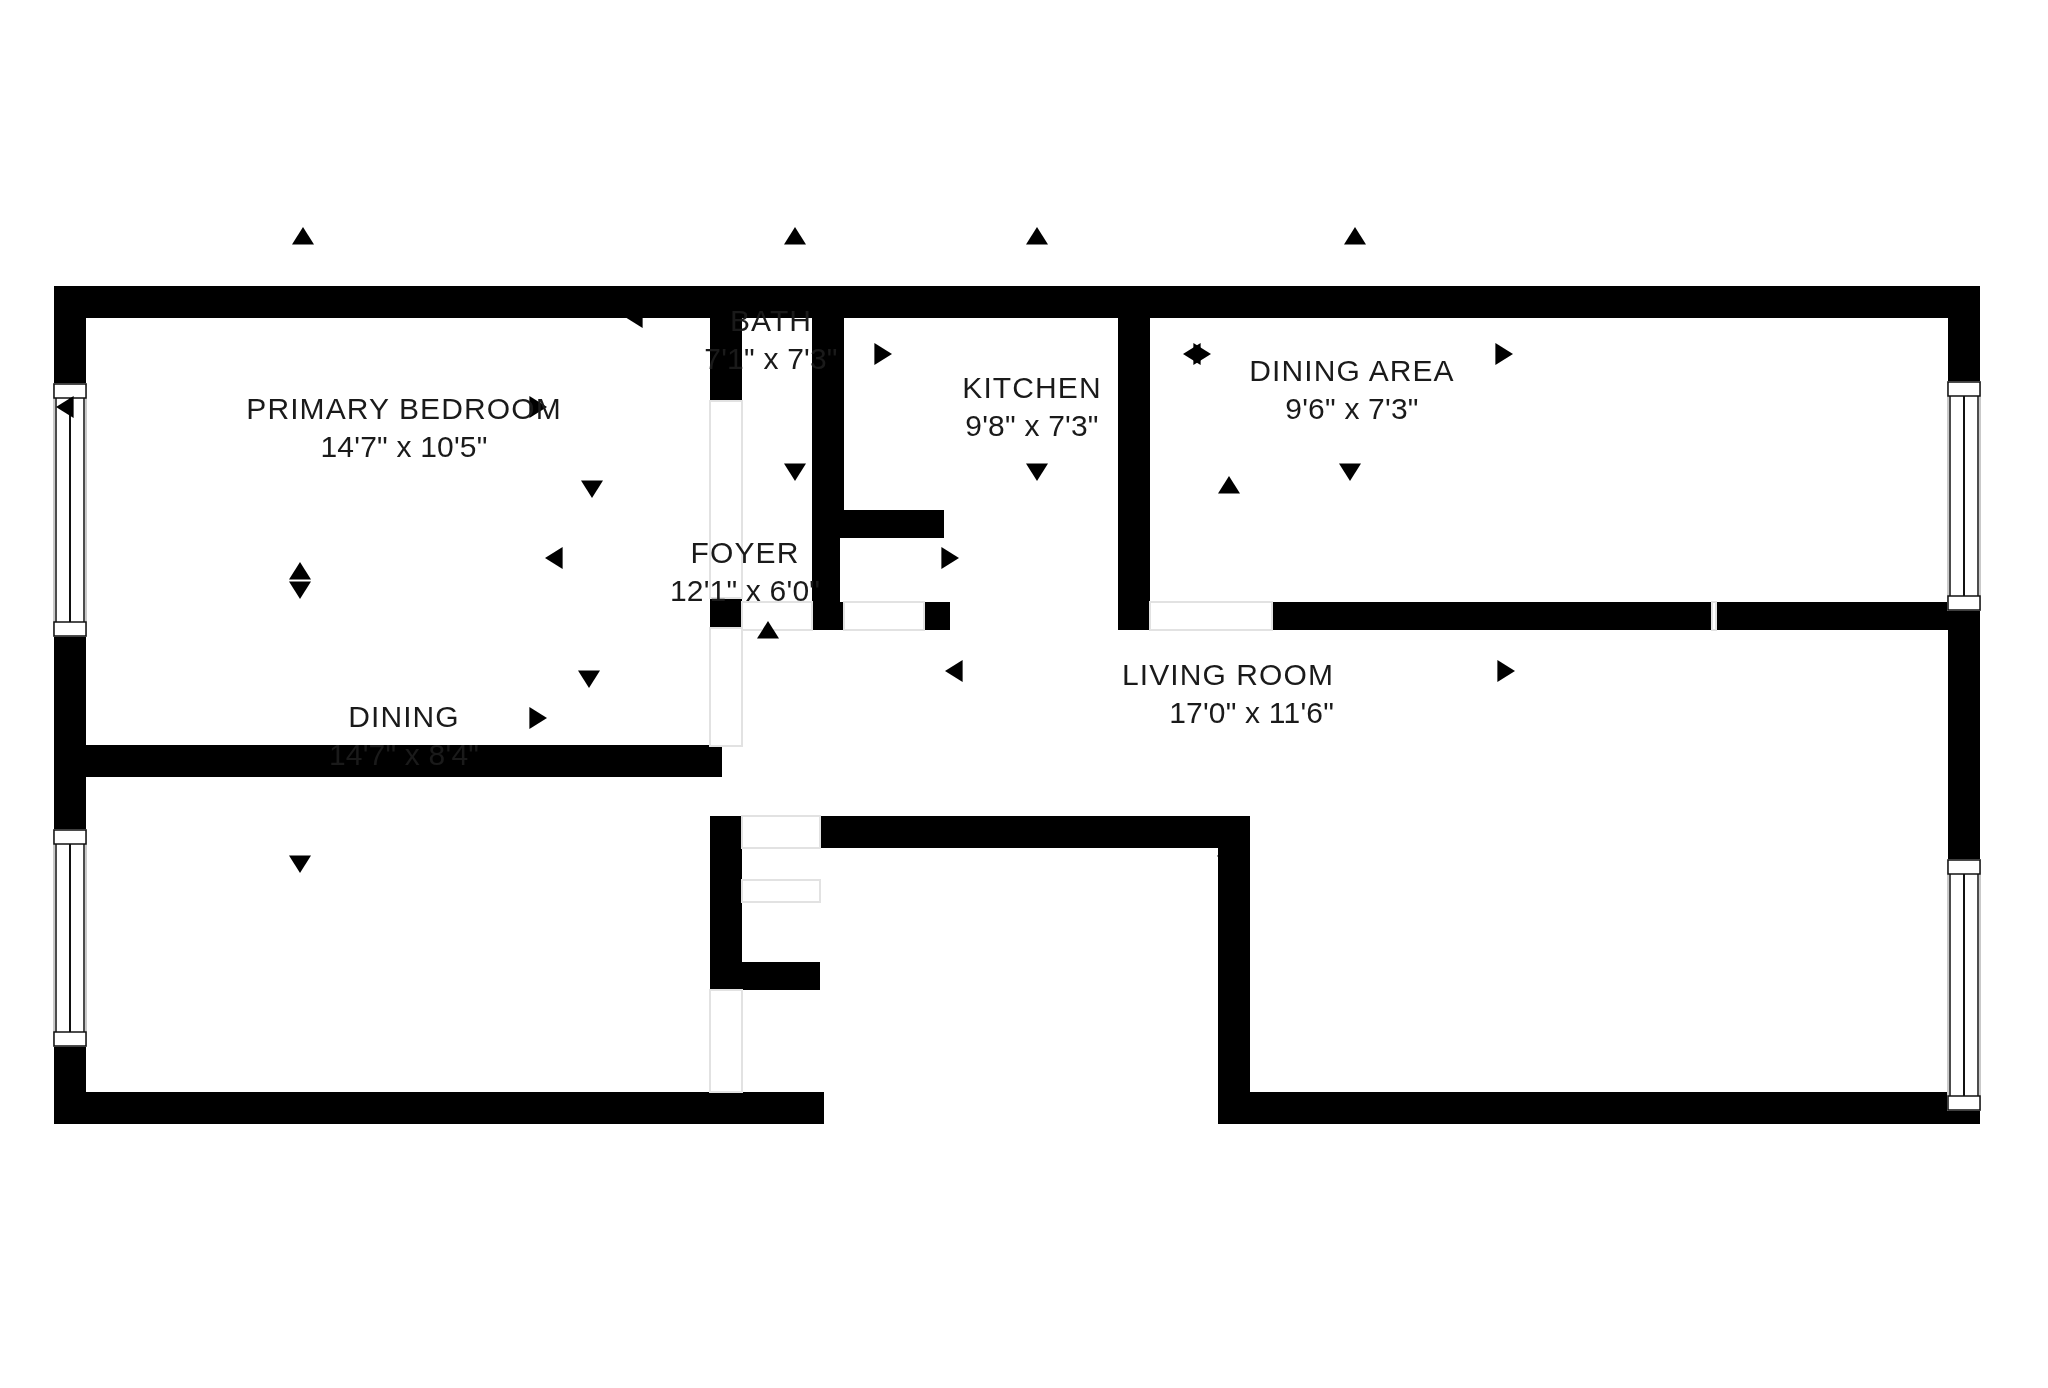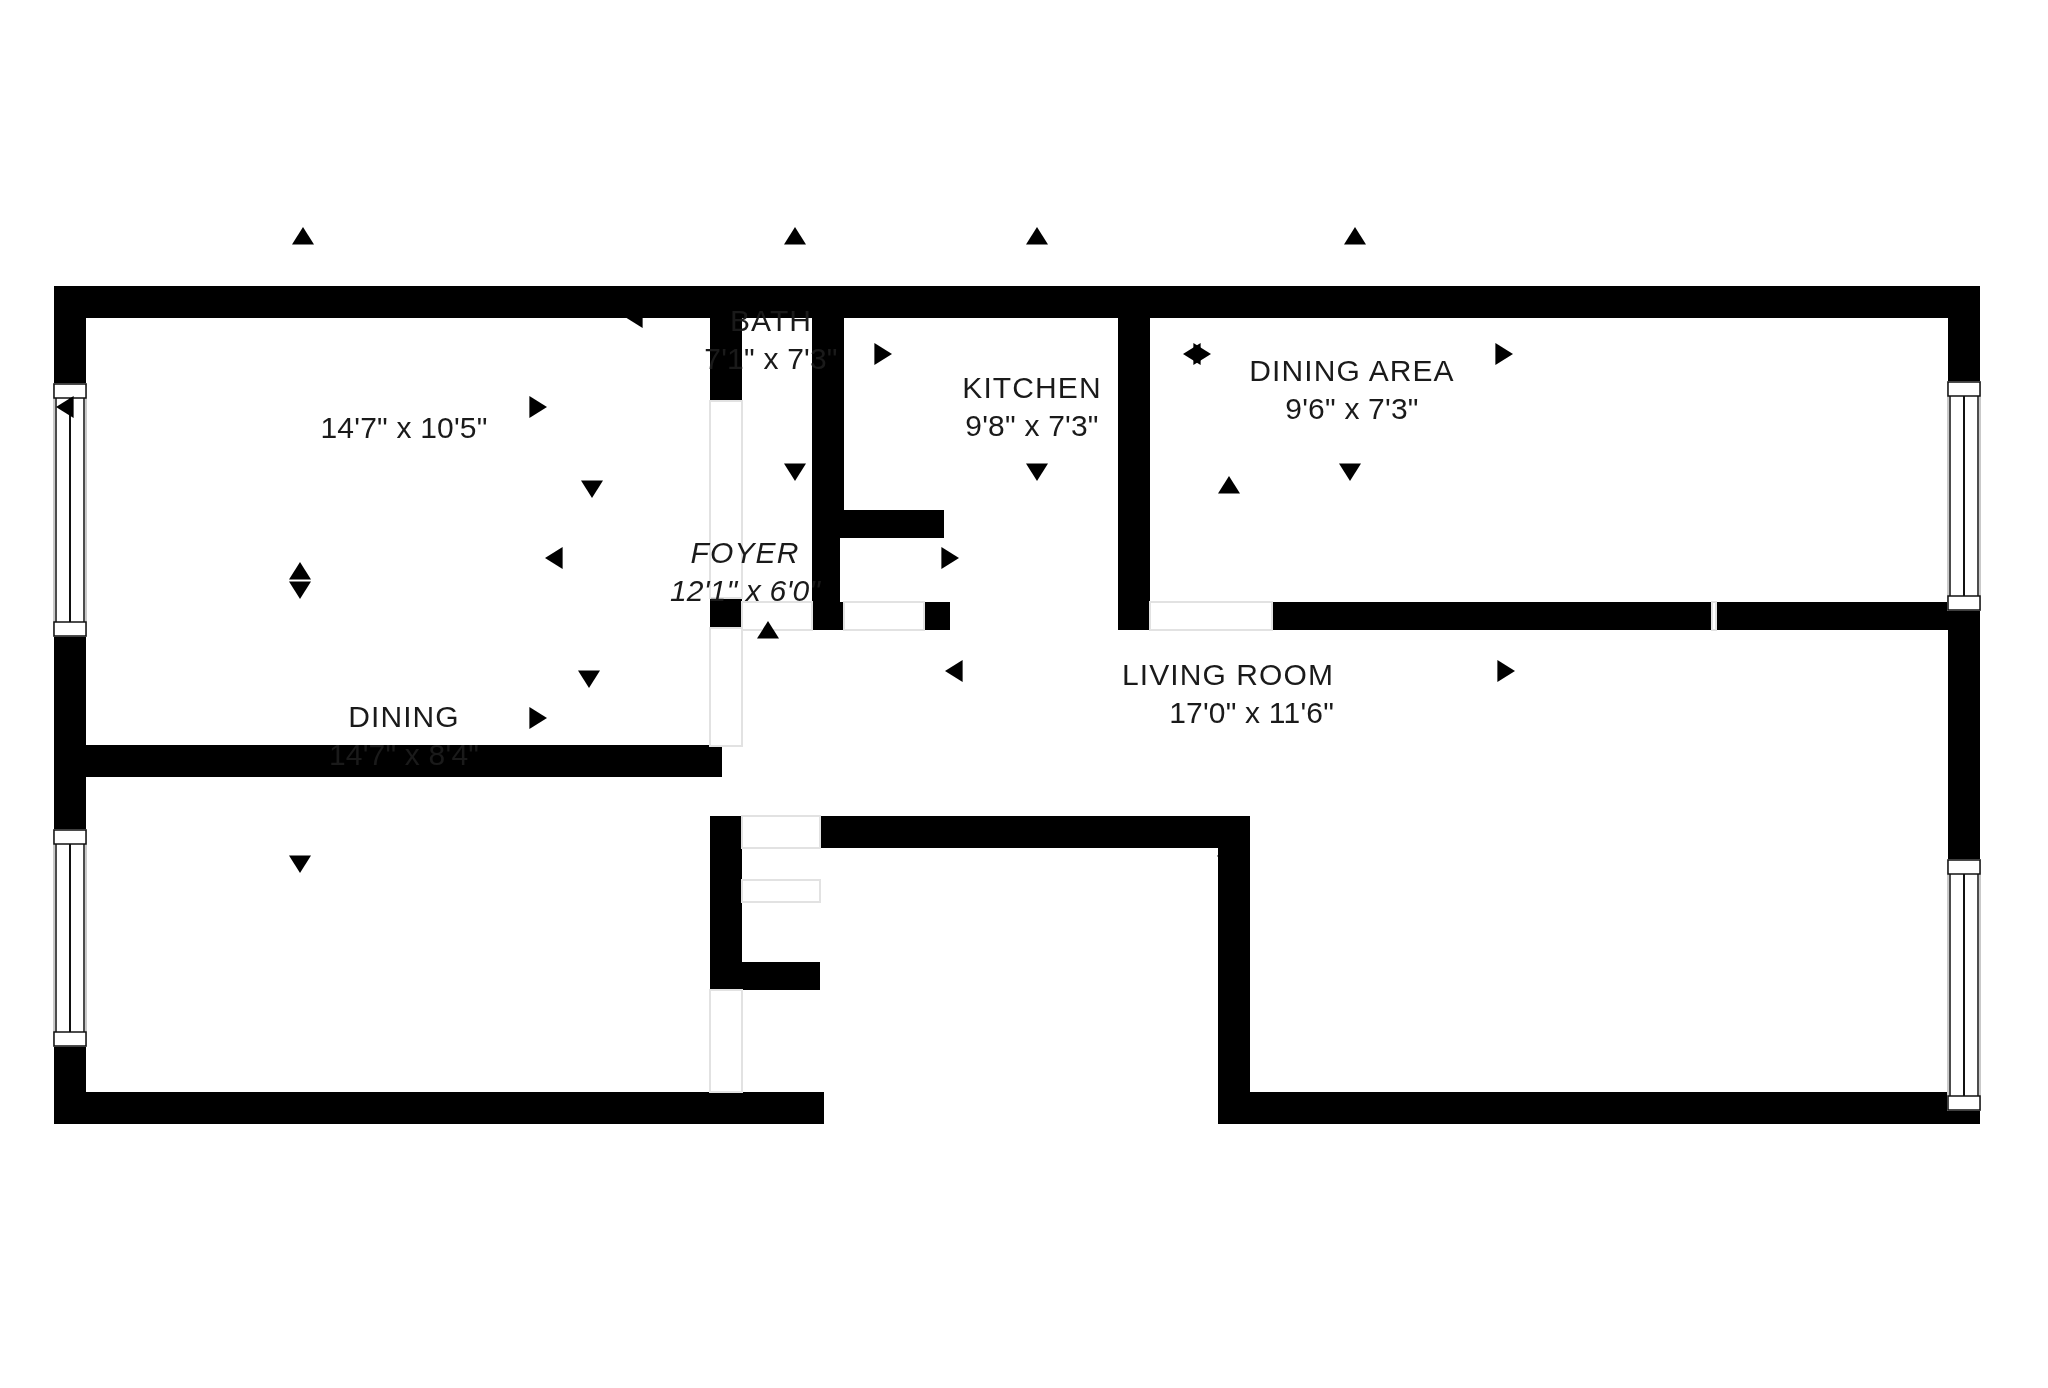--- a/index.html
+++ b/index.html
@@ -203,39 +203,40 @@
         <polygon points="945,671 962.6,660 962.6,682" fill="#000000"></polygon>
         <polygon points="1515,671 1497.4,660 1497.4,682" fill="#000000"></polygon>
         <polygon points="1228,873 1217,855.4 1239,855.4" fill="#000000"></polygon>
         <polygon points="589,688 578,670.4 600,670.4" fill="#000000"></polygon>
       </g>
 
   </svg>
 
   <div id="label-layer">
       <div class="room-label" style="left: 404px; top: 428px;">
+        <div class="room-name">PRIMARY BEDROOM</div>
         <div class="room-dims">14'7" x 10'5"</div>
       </div>
       <div class="room-label" style="left: 404px; top: 736px;">
         <div class="room-name">DINING</div>
         <div class="room-dims">14'7" x 8'4"</div>
       </div>
       <div class="room-label" style="left: 771px; top: 340px;">
         <div class="room-name">BATH</div>
         <div class="room-dims">7'1" x 7'3"</div>
       </div>
       <div class="room-label" style="left: 1032px; top: 362px; margin-top: 45px;">
         <div class="room-name">KITCHEN</div>
         <div class="room-dims">9'8" x 7'3"</div>
       </div>
       <div class="room-label" style="left: 1352px; top: 390px;">
         <div class="room-name">DINING AREA</div>
         <div class="room-dims">9'6" x 7'3"</div>
       </div>
-      <div class="room-label" style="left: 745px; top: 572px; font-style: italic;">
+      <div class="room-label" style="left: 745px; top: 572px;">
         <div class="room-name">FOYER</div>
         <div class="room-dims">12'1" x 6'0"</div>
       </div>
       <div class="room-label" style="left: 1228px; top: 694px; text-align: right;">
         <div class="room-name">LIVING ROOM</div>
         <div class="room-dims">17'0" x 11'6"</div>
       </div>
     </div>
 
 </div>

